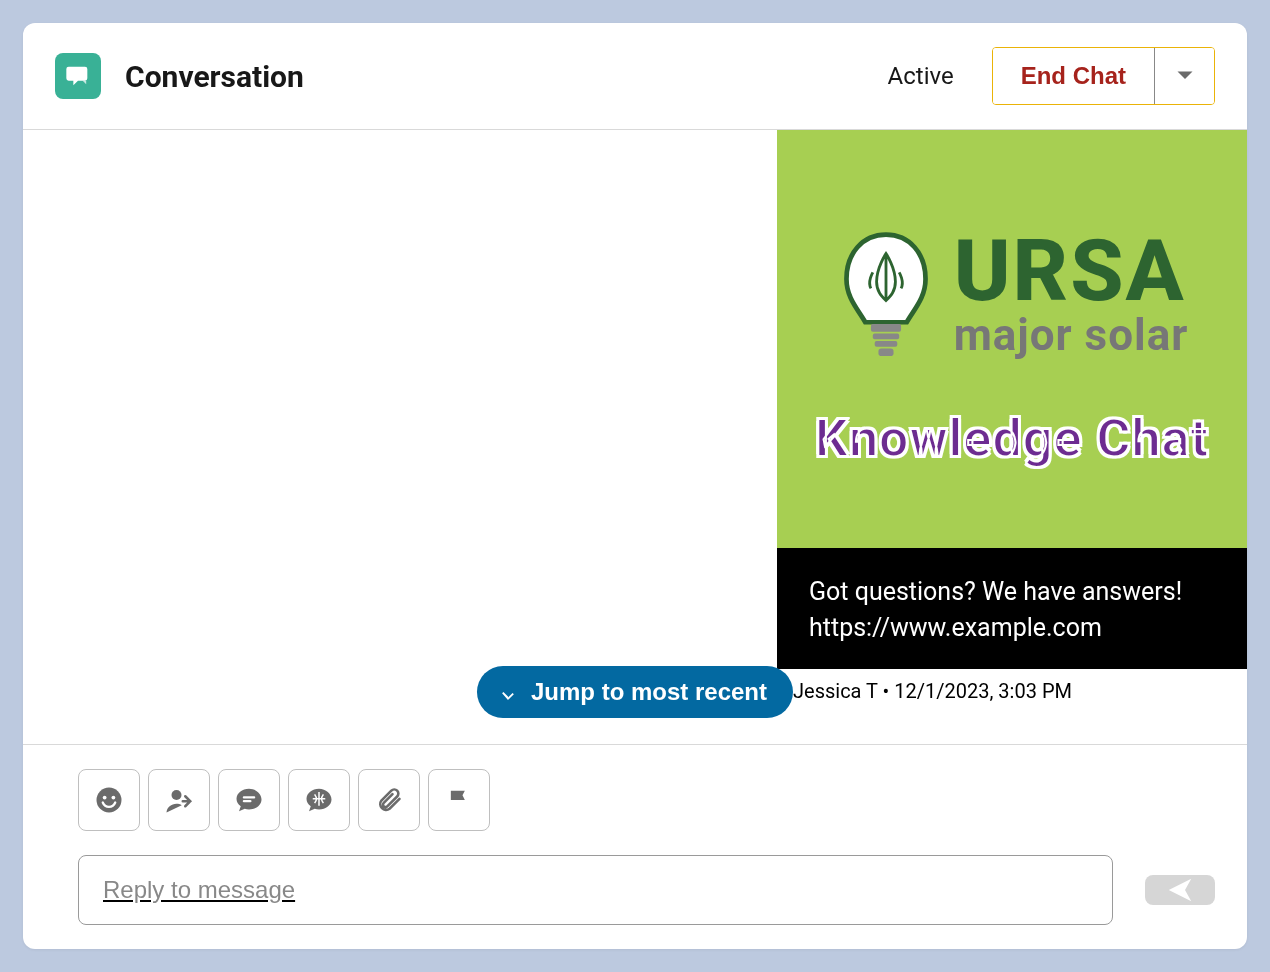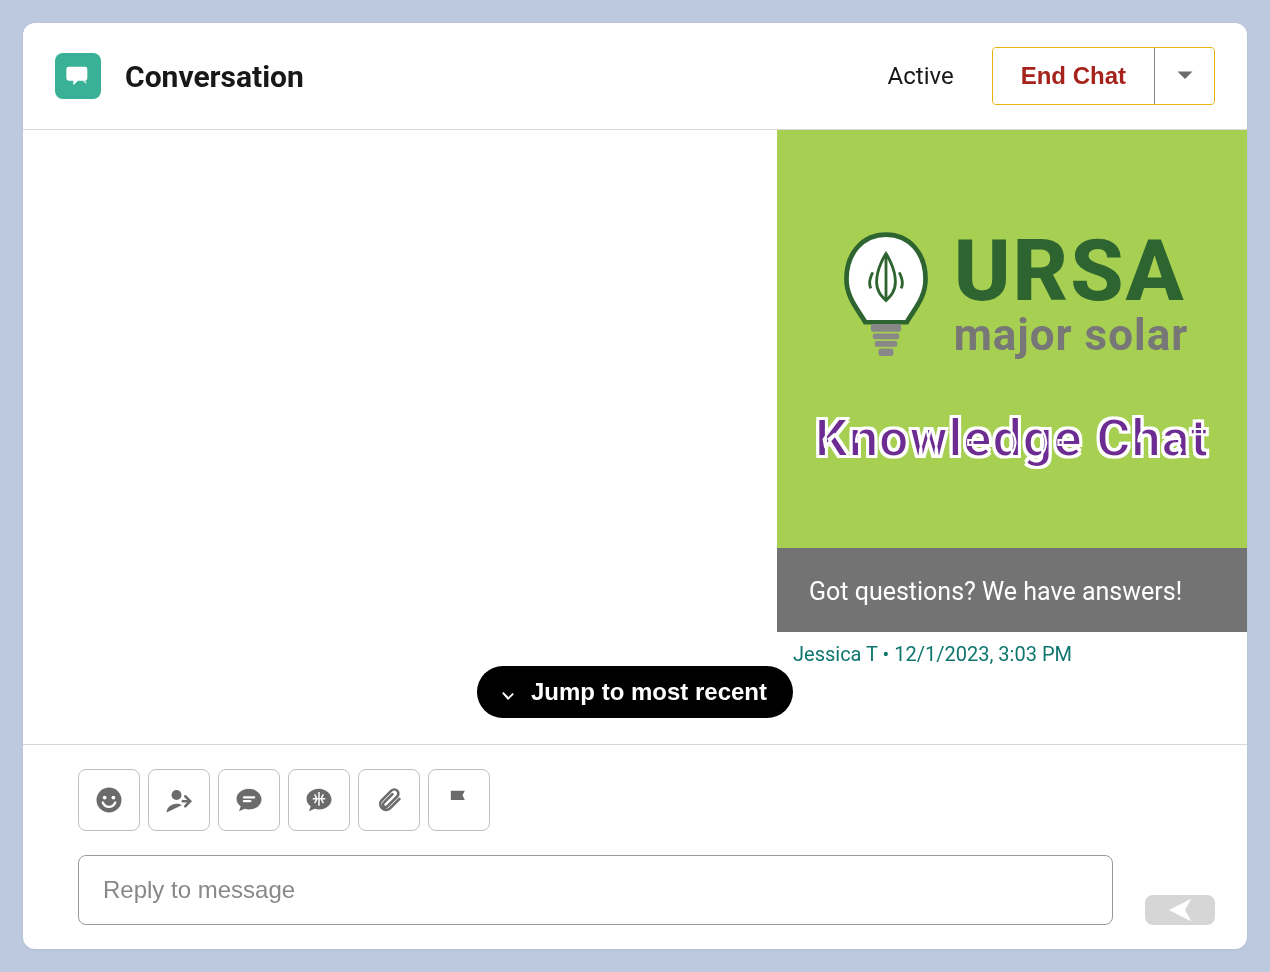--- a/index.html
+++ b/index.html
@@ -135,37 +135,37 @@
     .kb-text {
       font-size: 52px;
       font-weight: 700;
       color: #6d2c91;
       -webkit-text-stroke: 2px #fff;
       text-shadow: -2px -2px 0 #fff, 2px -2px 0 #fff, -2px 2px 0 #fff, 2px 2px 0 #fff;
       margin-top: 8px;
       letter-spacing: 1px;
     }
     .msg-caption {
-      background: #737373;
+      background: #000000;
       color: #fff;
       padding: 26px 32px 22px;
       font-size: 25px;
       line-height: 1.45;
     }
     .msg-meta {
       font-size: 20px;
-      color: #0f766e;
+      color: #000000;
       padding: 10px 0 0 16px;
     }
     .jump-pill {
       position: absolute;
       left: 50%;
       transform: translateX(-50%);
       bottom: 26px;
-      background: #000000;
+      background: #0369a1;
       color: #fff;
       border: none;
       border-radius: 999px;
       padding: 12px 26px 12px 20px;
       font-size: 24px;
       font-weight: 700;
       display: flex;
       align-items: center;
       gap: 12px;
       cursor: pointer;
@@ -187,21 +187,22 @@
       border-radius: 8px;
       cursor: pointer;
       display: flex;
       align-items: center;
       justify-content: center;
     }
     .tb-btn svg { fill: #6b6b6b; }
     .input-row {
       display: flex;
       gap: 32px;
-      align-items: flex-end;
+      align-items: center;
+      text-decoration: underline;
     }
     .reply-input {
       flex: 1;
       border: 1px solid #9a9a9a;
       border-radius: 8px;
       padding: 20px 24px;
       font-size: 24px;
       color: #222;
       outline: none;
     }
@@ -259,20 +260,21 @@
           </svg>
           <div class="brand-text">
             <div class="brand-top">URSA</div>
             <div class="brand-sub">major solar</div>
           </div>
         </div>
         <div class="kb-text">Knowledge Chat</div>
       </div>
       <div class="msg-caption">
         <div>Got questions? We have answers!</div>
+        <div>https://www.example.com</div>
       </div>
       <div class="msg-meta">Jessica T • 12/1/2023, 3:03 PM</div>
     </div>
 
     <button class="jump-pill">
       <svg width="22" height="22" viewBox="0 0 24 24">
           <path fill="#fff" d="M12 3v14l-5-5-1.4 1.4L12 20.8l6.4-6.4L17 13l-5 5V3z"></path>
         </svg>
       <span>Jump to most recent</span>
     </button>

